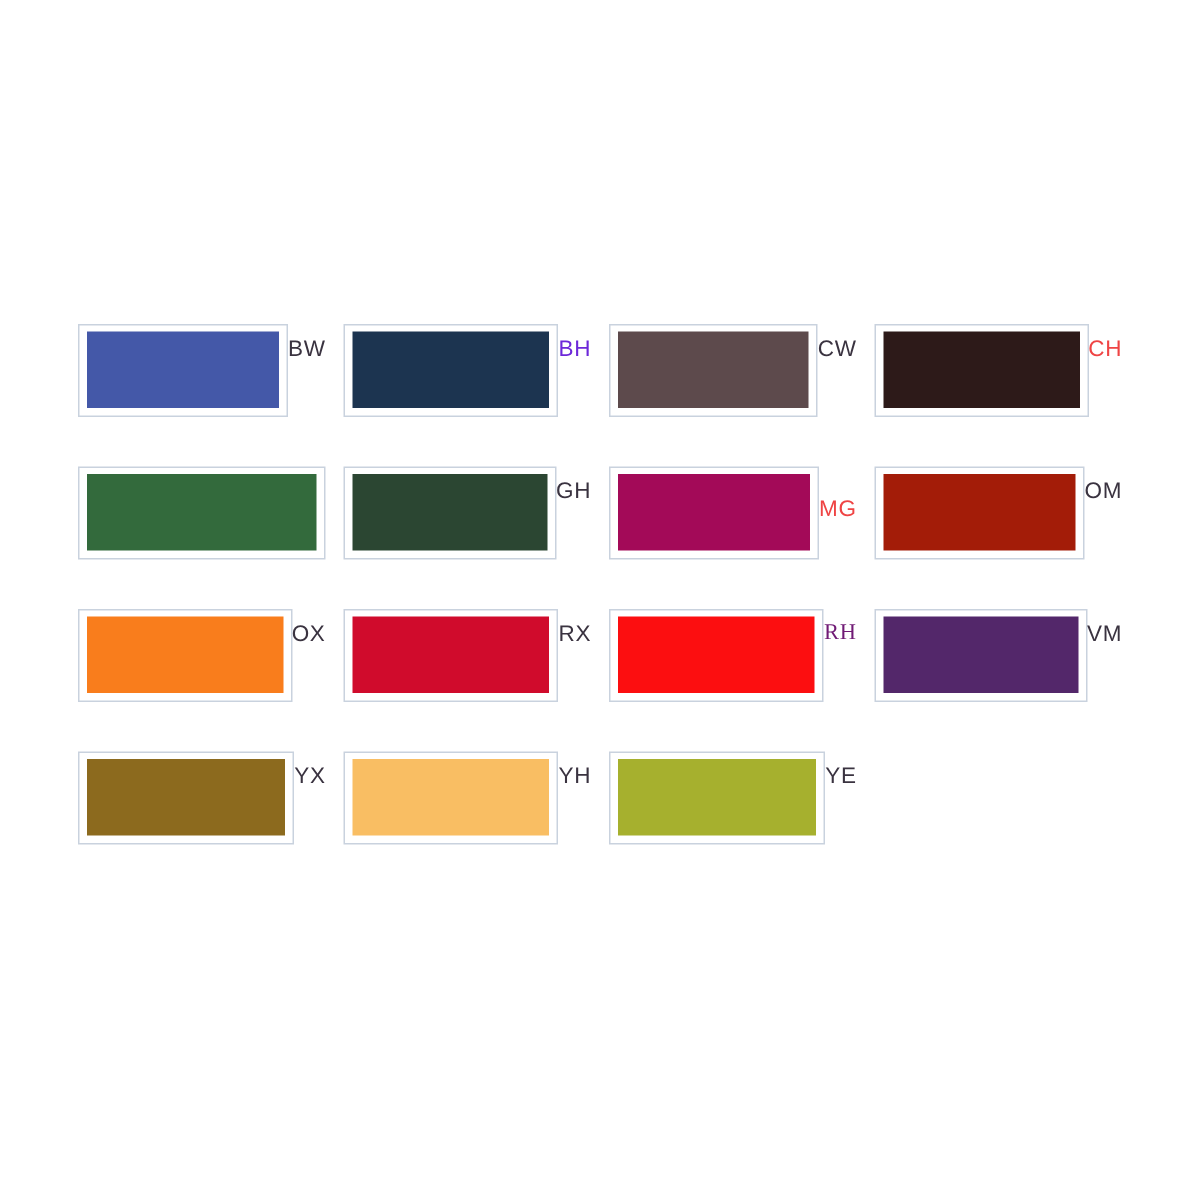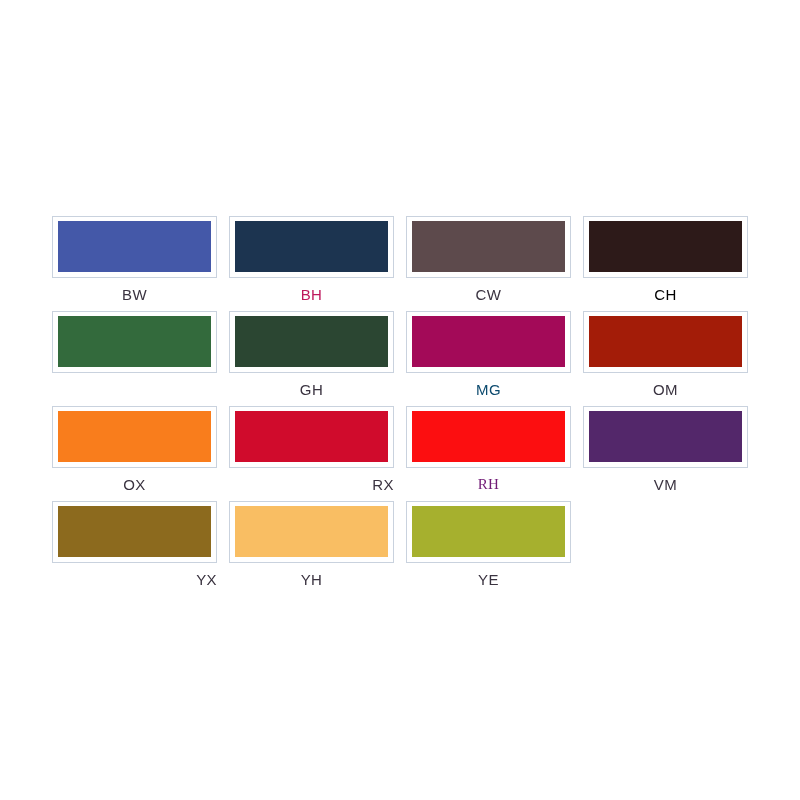--- a/index.html
+++ b/index.html
@@ -25,21 +25,21 @@
     display: grid;
     grid-template-columns: repeat(4, 165px);
     column-gap: 12px;
     row-gap: 0px;
   }
 
   .swatch-cell {
     width: 165px;
     height: 95px;
     display: flex;
-    flex-direction: column;
+    flex-direction: row;
     align-items: stretch;
   }
 
   .swatch-frame {
     box-sizing: border-box;
     width: 165px;
     height: 62px;
     border: 1px solid #c9d2de;
     background: #ffffff;
     padding: 4px 5px 5px 5px;
@@ -73,55 +73,55 @@
       <div class="swatch-frame" style="border-color: rgb(201, 210, 222); background-color: rgb(255, 255, 255);">
         <span class="swatch-chip" style="background-color: rgb(68, 88, 168);"></span>
       </div>
       <div class="swatch-label" style="color: rgb(58, 51, 64);">BW</div>
     </div>
 
     <div class="swatch-cell">
       <div class="swatch-frame" style="border-color: rgb(201, 210, 222); background-color: rgb(255, 255, 255);">
         <span class="swatch-chip" style="background-color: rgb(28, 52, 80);"></span>
       </div>
-      <div class="swatch-label" style="color: #be185d;">BH</div>
+      <div class="swatch-label" style="color: #6d28d9;">BH</div>
     </div>
 
     <div class="swatch-cell">
       <div class="swatch-frame" style="border-color: rgb(201, 210, 222); background-color: rgb(255, 255, 255);">
         <span class="swatch-chip" style="background-color: rgb(93, 74, 76);"></span>
       </div>
       <div class="swatch-label" style="color: rgb(58, 51, 64);">CW</div>
     </div>
 
     <div class="swatch-cell">
       <div class="swatch-frame" style="border-color: rgb(201, 210, 222); background-color: rgb(255, 255, 255);">
         <span class="swatch-chip" style="background-color: rgb(45, 26, 25);"></span>
       </div>
-      <div class="swatch-label" style="color: #000000;">CH</div>
+      <div class="swatch-label" style="color: #ef4444;">CH</div>
     </div>
 
     <div class="swatch-cell">
       <div class="swatch-frame" style="border-color: rgb(201, 210, 222); background-color: rgb(255, 255, 255);">
         <span class="swatch-chip" style="background-color: rgb(51, 106, 60);"></span>
       </div>
     </div>
 
     <div class="swatch-cell">
       <div class="swatch-frame" style="border-color: rgb(201, 210, 222); background-color: rgb(255, 255, 255);">
         <span class="swatch-chip" style="background-color: rgb(43, 70, 50);"></span>
       </div>
       <div class="swatch-label" style="color: rgb(58, 51, 64);">GH</div>
     </div>
 
     <div class="swatch-cell">
       <div class="swatch-frame" style="border-color: rgb(201, 210, 222); background-color: rgb(255, 255, 255);">
         <span class="swatch-chip" style="background-color: rgb(163, 10, 88);"></span>
       </div>
-      <div class="swatch-label" style="color: #0c4a6e;">MG</div>
+      <div class="swatch-label" style="color: #ef4444; margin-top: 12px;">MG</div>
     </div>
 
     <div class="swatch-cell">
       <div class="swatch-frame" style="border-color: rgb(201, 210, 222); background-color: rgb(255, 255, 255);">
         <span class="swatch-chip" style="background-color: rgb(163, 28, 8);"></span>
       </div>
       <div class="swatch-label" style="color: rgb(58, 51, 64);">OM</div>
     </div>
 
     <div class="swatch-cell">

